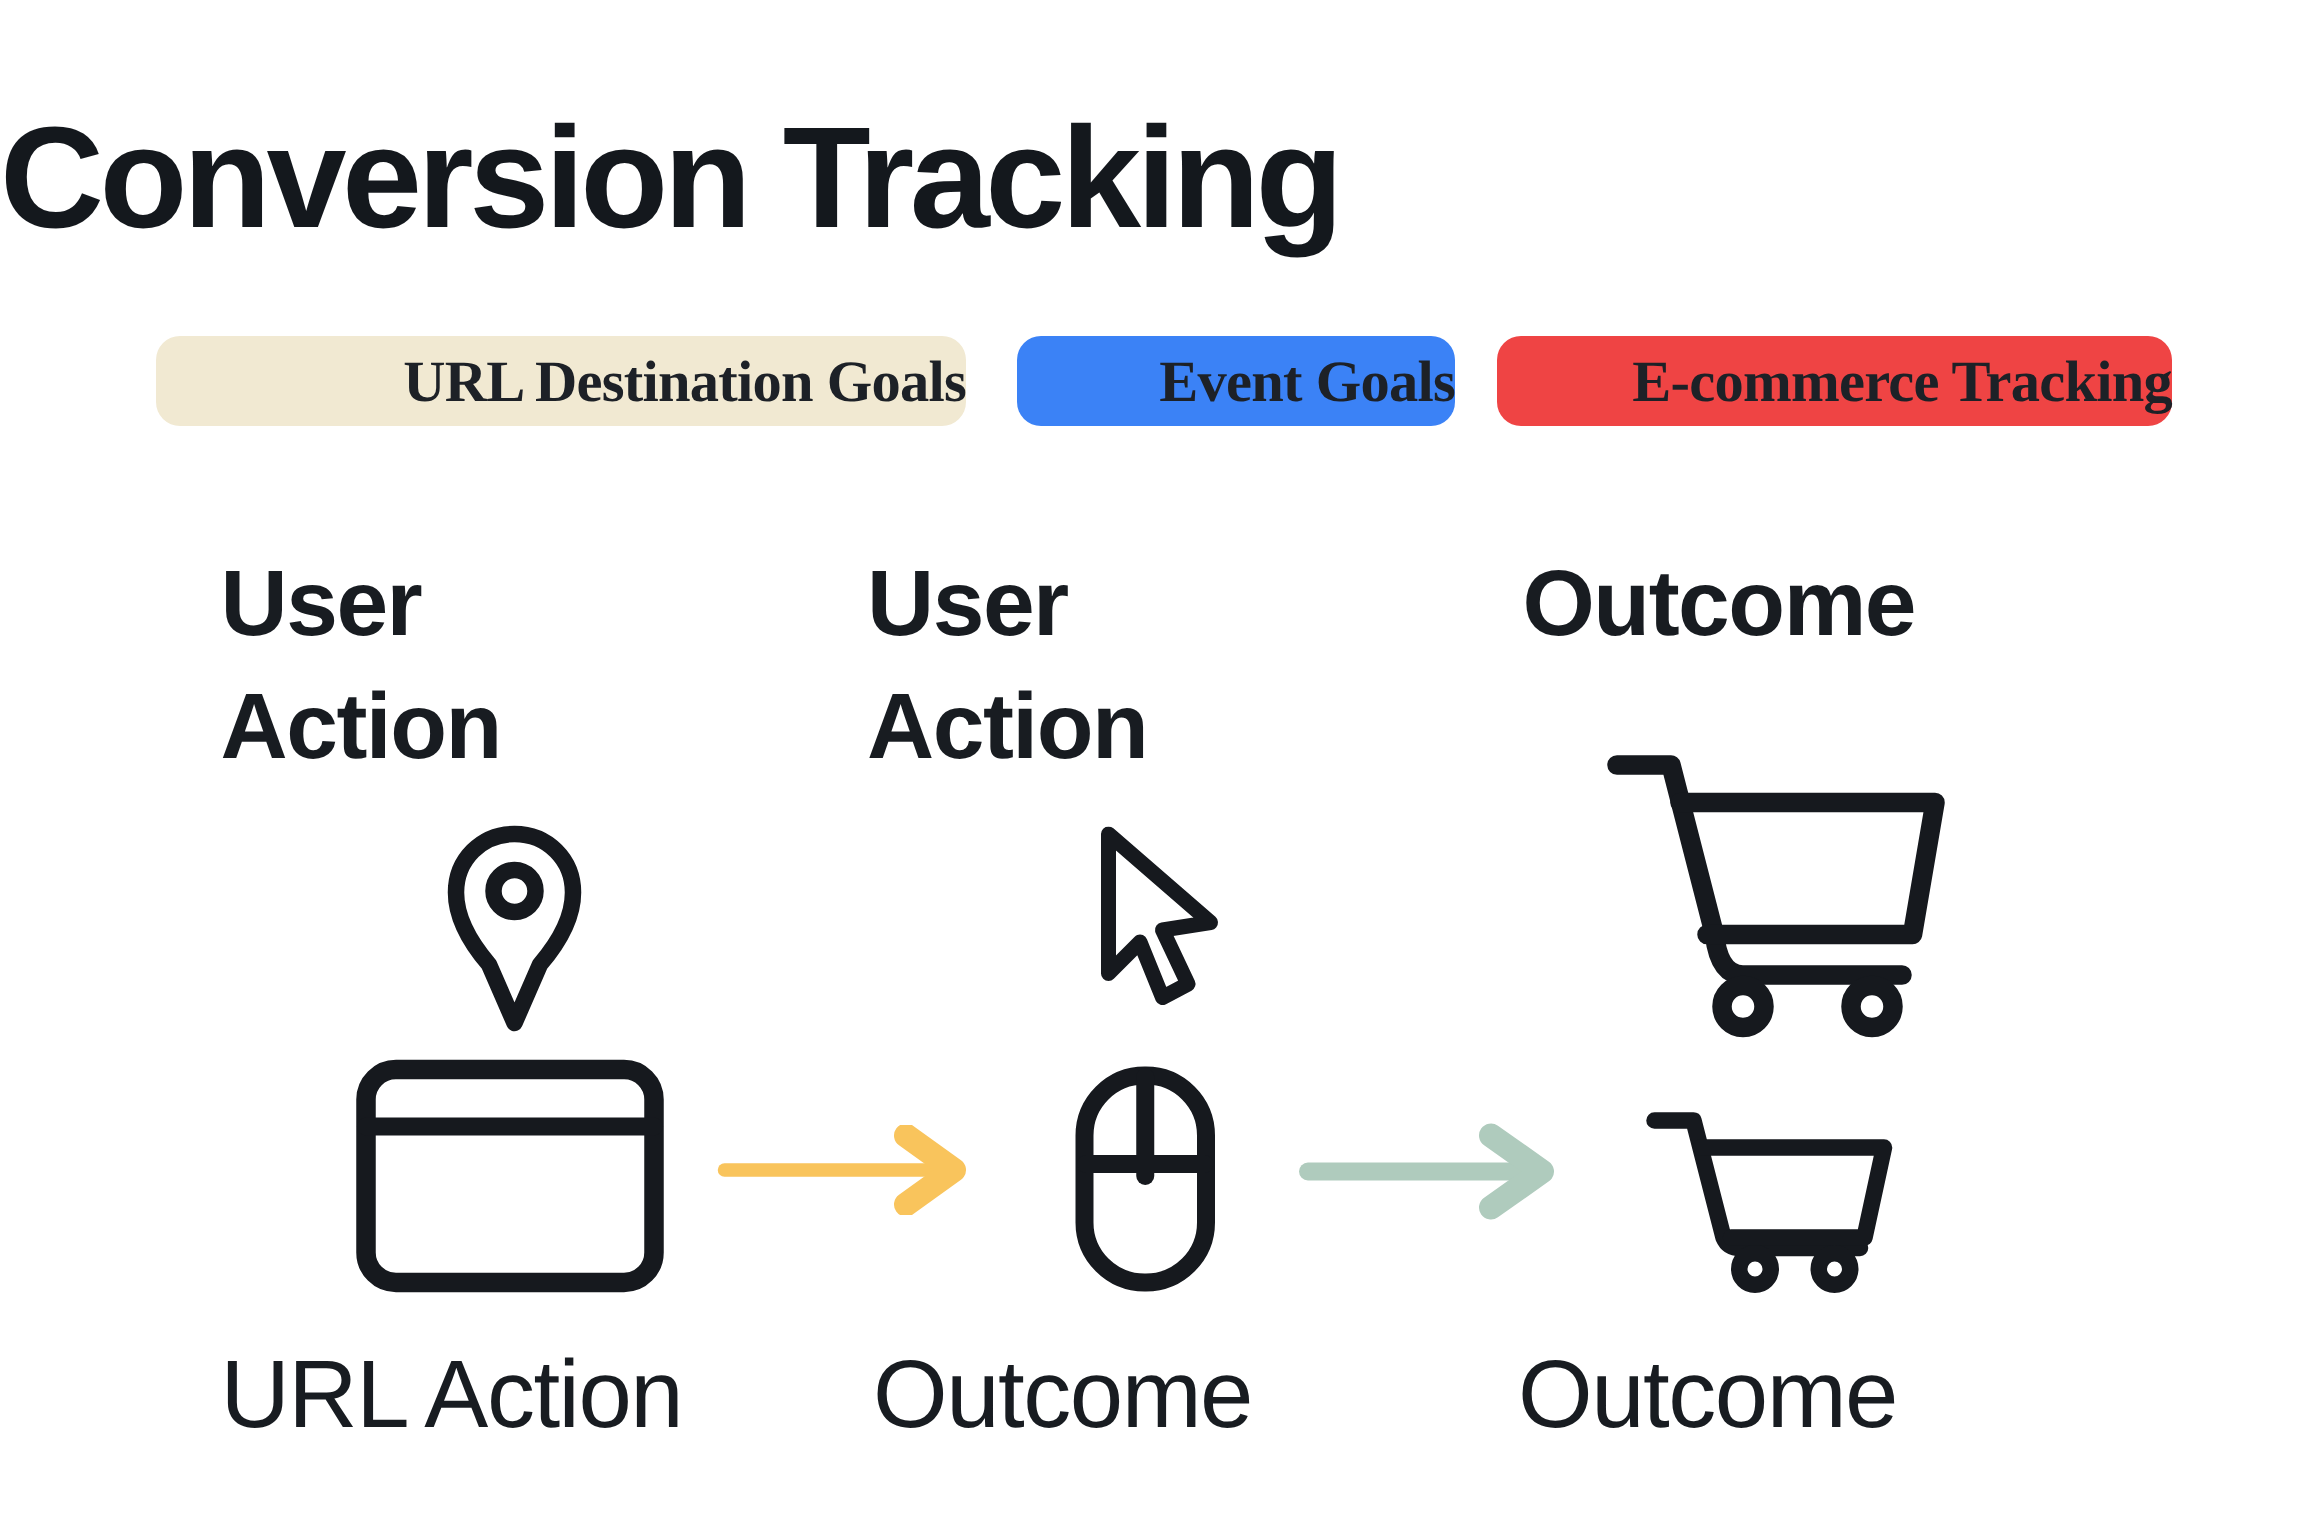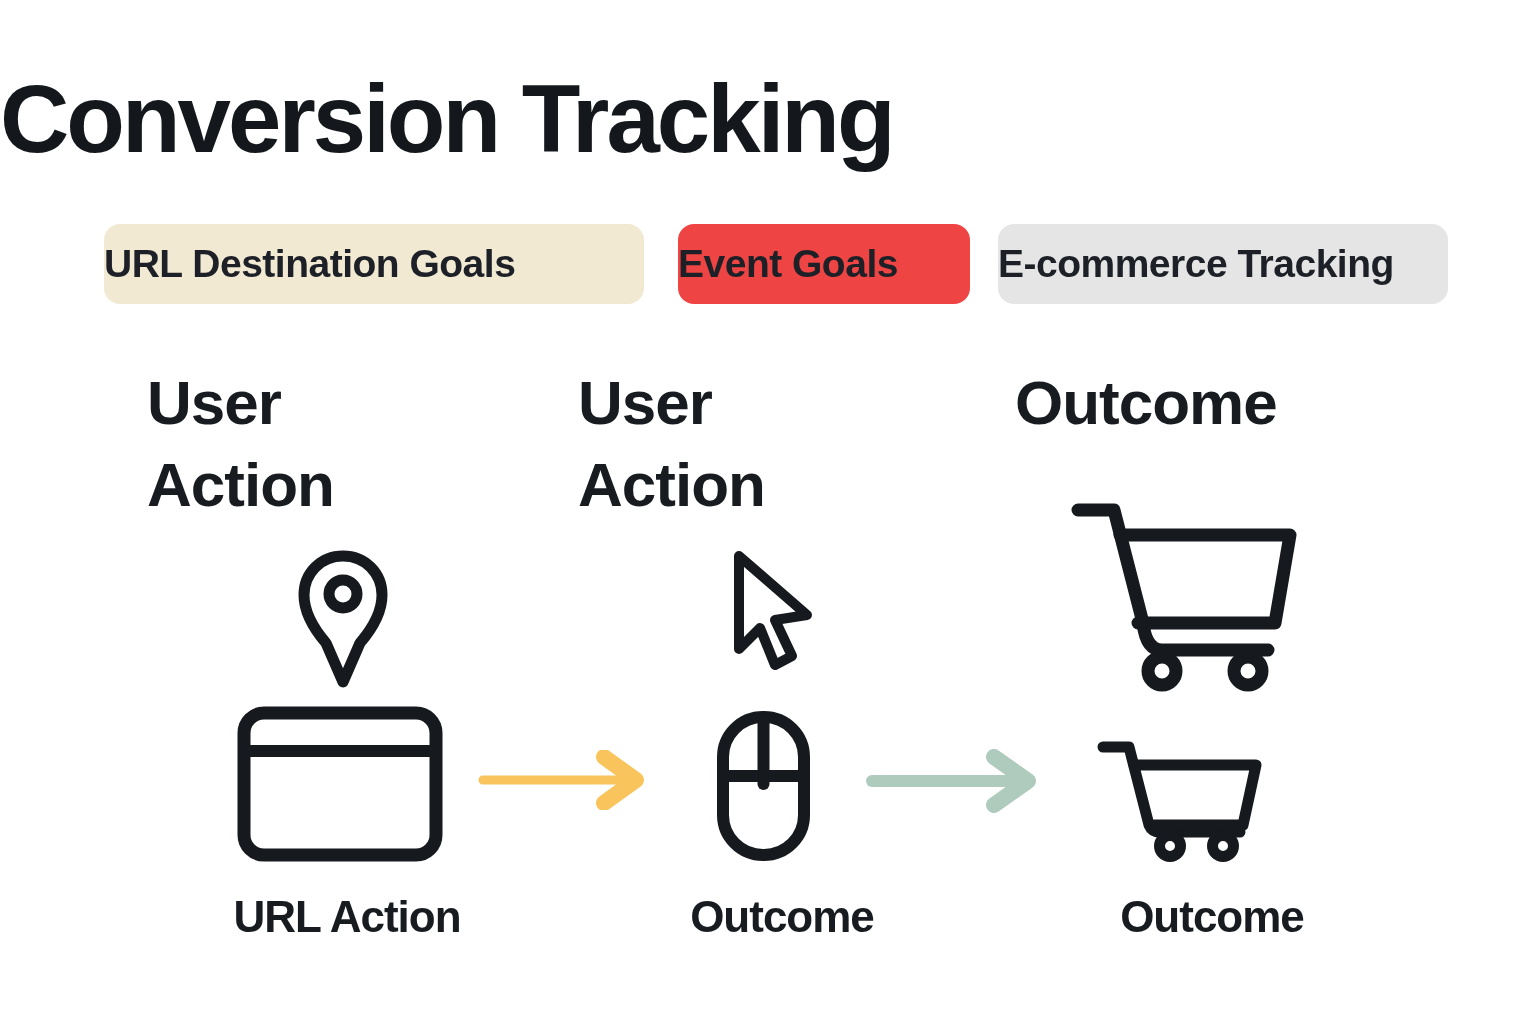--- a/index.html
+++ b/index.html
@@ -5,37 +5,37 @@
   html,body{margin:0;padding:0;background:#ffffff;}
   .canvas{
     position:relative;width:1536px;height:1024px;background:#ffffff;
     font-family:"Liberation Sans",sans-serif;color:#171b20;overflow:hidden;
   }
   .title{
     position:absolute;top:64px;left:0;width:1536px;text-align:left;
     font-size:96px;font-weight:700;letter-spacing:-3px;color:#14181d;margin:0;
   }
   .pill{
-    position:absolute;top:224px;height:80px;border-radius:16px;
-    display:flex;align-items:center;justify-content:flex-start;
+    position:absolute;top:224px;height:60px;border-radius:16px;
+    display:flex;align-items:center;justify-content:flex-end;font-family:Liberation Serif, serif;
   }
   .pill span{font-size:39px;font-weight:700;color:#1d2127;letter-spacing:-0.5px;}
   .pill-cream{left:104px;width:540px;background:#f1e9d2;}
-  .pill-yellow{left:678px;width:292px;background:#ef4444;}
-  .pill-sage{left:998px;width:450px;background:#e5e5e5;}
+  .pill-yellow{left:678px;width:292px;background:#3b82f6;}
+  .pill-sage{left:998px;width:450px;background:#ef4444;}
   .col-header{
     position:absolute;top:362px;text-align:left;
     font-size:62px;font-weight:700;line-height:82px;color:#181c21;letter-spacing:-1px;
   }
   .col-header.c1{left:147px;width:400px;}
   .col-header.c2{left:578px;width:400px;}
   .col-header.c3{left:1015px;width:410px;}
   .col-footer{
-    position:absolute;top:892px;text-align:center;
-    font-size:44px;font-weight:700;color:#181c21;letter-spacing:-1px;
+    position:absolute;top:892px;
+    font-size:64px;font-weight:400;color:#181c21;letter-spacing:-1px;
   }
   .col-footer.c1{left:147px;width:400px;}
   .col-footer.c2{left:582px;width:400px;}
   .col-footer.c3{left:1012px;width:400px;}
   .icon{position:absolute;}
   .icon svg{display:block;width:100%;height:100%;}
   .stroke-icon path,.stroke-icon rect,.stroke-icon circle,.stroke-icon line{
     fill:none;stroke:#16191e;stroke-linecap:round;stroke-linejoin:round;
   }
   .ic-pin{left:297px;top:550px;width:92px;height:140px;}

